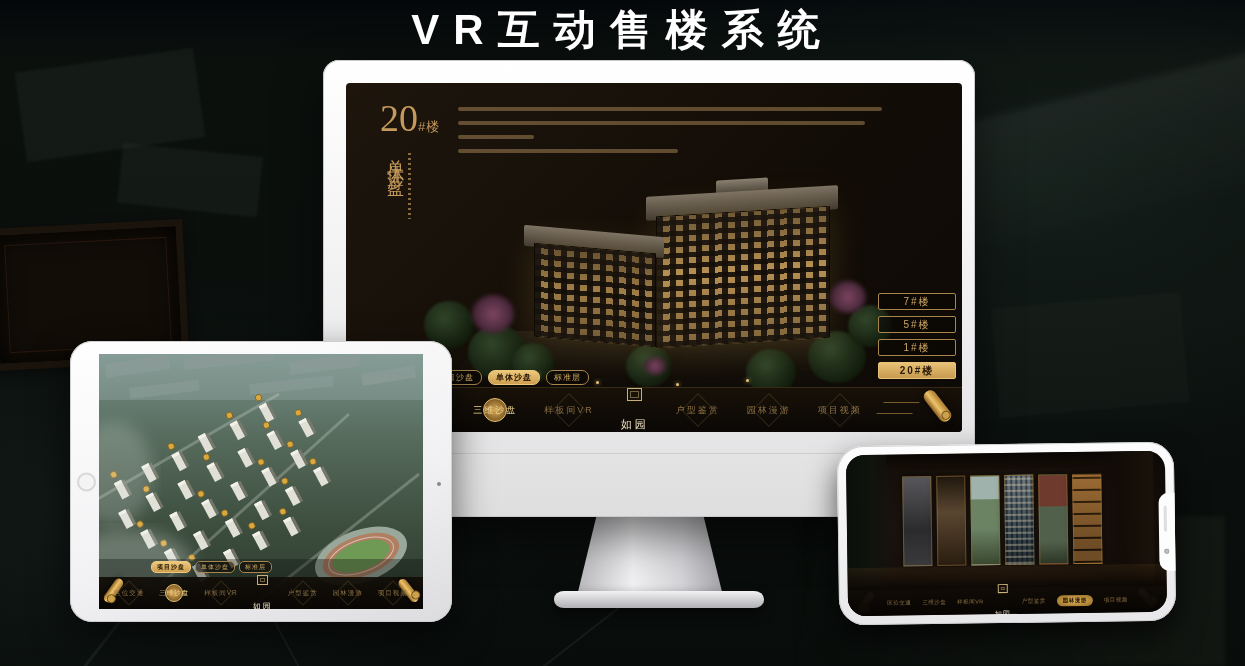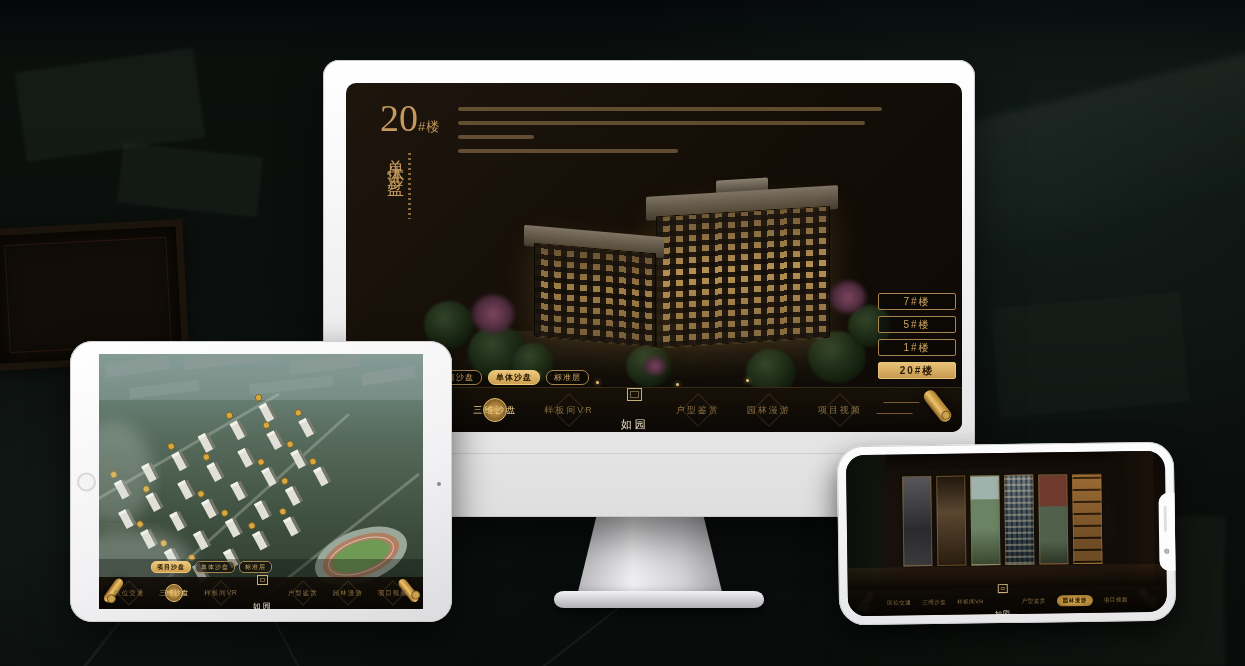--- a/index.html
+++ b/index.html
@@ -57,21 +57,21 @@
   
   .stand-neck{position:absolute;left:577px;top:512px;width:146px;height:84px;z-index:1;
       background:linear-gradient(90deg,#b9b9bd,#f1f1f3 38%,#d4d4d8 72%,#a4a4a8);
       clip-path:polygon(14% 0,86% 0,100% 100%,0 100%);}
   .stand-base{position:absolute;left:554px;top:591px;width:210px;height:17px;z-index:1;
       border-radius:10px/8px;background:linear-gradient(#f2f2f4,#b0b0b5);box-shadow:0 5px 12px rgba(0,0,0,.55);}
   .monitor{position:absolute;left:323px;top:60px;width:652px;height:457px;z-index:2;border-radius:16px;
       background:linear-gradient(180deg,#ffffff,#ededef 62%,#dededf);
       box-shadow:0 18px 45px rgba(0,0,0,.55),inset 0 0 0 1px #c9c9cc;}
   .m-divider{position:absolute;left:4px;right:4px;top:393px;height:1px;background:rgba(0,0,0,.09);}
-  .m-screen{position:absolute;left:23px;top:23px;width:616px;height:349px;overflow:hidden;border-radius:10px;
+  .m-screen{position:absolute;left:23px;top:23px;width:616px;height:349px;overflow:hidden;border-radius:4px;
       background:linear-gradient(135deg,#1e160d,#130d07 55%,#0d0906);}
 
   
   .hl{position:absolute;left:34px;top:16px;color:#c59a5c;}
   .hl-num{font-family:"Liberation Serif","DejaVu Serif",serif;font-size:38px;line-height:1;}
   .hl-suf{font-size:13px;letter-spacing:1px;}
   .hl-vert{margin-top:8px;margin-left:4px;writing-mode:vertical-rl;font-family:"Liberation Serif","DejaVu Serif",serif;
       font-size:17px;letter-spacing:7px;height:110px;}
   .hl-bar{position:absolute;left:62px;top:70px;width:3px;height:66px;
       background:repeating-linear-gradient(rgba(197,154,92,.65) 0 2px,transparent 2px 5px);}
@@ -185,20 +185,21 @@
   <div class="bg-block bb1"></div>
   <div class="bg-block bb2"></div>
   <div class="bg-block bb3"></div>
   <div class="bg-band"></div>
   <div class="bg-band2"></div>
   <div class="bg-plaque"></div>
   <div class="bg-road r1"></div>
   <div class="bg-road r2"></div>
   <div class="bg-road r3"></div>
 
+  <div class="title">VR互动售楼系统</div>
 
   <div class="stand-neck"></div>
   <div class="stand-base"></div>
   <div class="monitor">
     <div class="m-divider"></div>
     <div class="m-screen">
 
       <div class="hl">
         <span class="hl-num">20</span><span class="hl-suf">#楼</span>
         <div class="hl-vert">单体沙盘</div>

